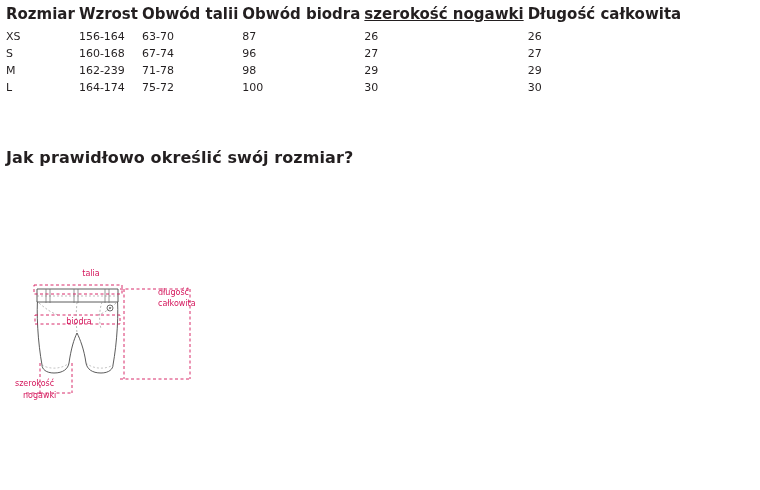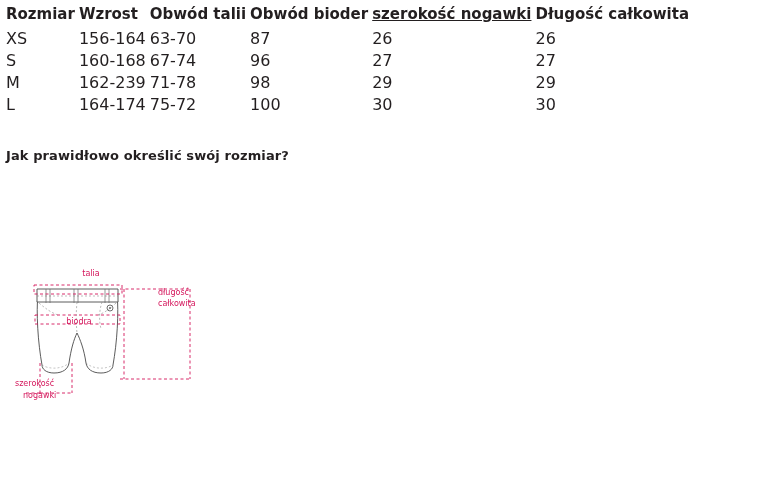--- a/index.html
+++ b/index.html
@@ -33,35 +33,35 @@
     font-weight: bold;
     text-align: left;
     padding: 0 4px 6px 0;
     white-space: nowrap;
     font-size: 15px;
   }
   .size-table td {
     text-align: left;
     padding: 3px 4px 3px 0;
     white-space: nowrap;
-    font-size: 16px;
+    font-size: 11px;
   }
   .col-size   { width: 50px; }
   .col-height { width: 58px; }
   .col-waist  { width: 78px; }
   .col-hips   { width: 96px; }
   .col-leg    { width: 130px; text-decoration: underline; }
   .col-total  { width: 120px; }
 
   
   .question {
     position: absolute;
     left: 6px;
     top: 148px;
-    font-size: 13px;
+    font-size: 16px;
     font-weight: bold;
     letter-spacing: 0.1px;
   }
 
   
   .diagram {
     position: absolute;
     left: 6px;
     top: 253px;
     width: 230px;
@@ -80,21 +80,21 @@
 <body>
 
 <div class="page">
 
   <table class="size-table">
     <thead>
       <tr>
         <th class="col-size">Rozmiar</th>
         <th class="col-height">Wzrost</th>
         <th class="col-waist">Obwód talii</th>
-        <th class="col-hips">Obwód bioder</th>
+        <th class="col-hips">Obwód biodra</th>
         <th class="col-leg">szerokość nogawki</th>
         <th class="col-total">Długość całkowita</th>
       </tr>
     </thead>
     <tbody>
       <tr>
         <td>XS</td>
         <td>156-164</td>
         <td>63-70</td>
         <td>87</td>

